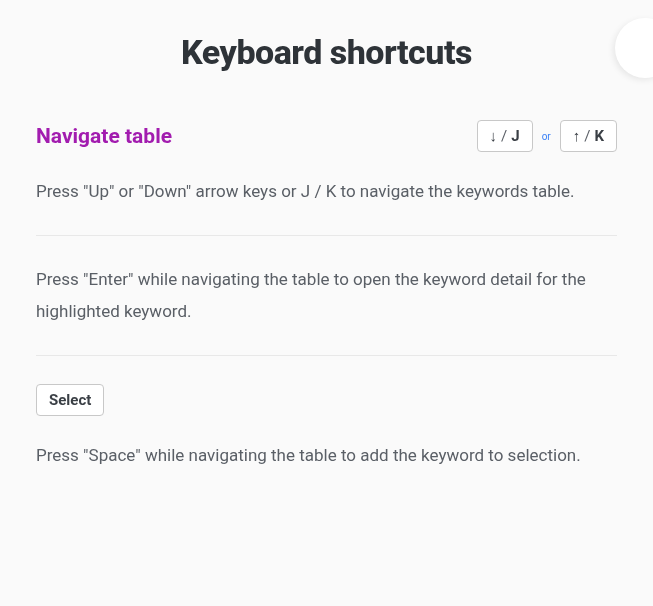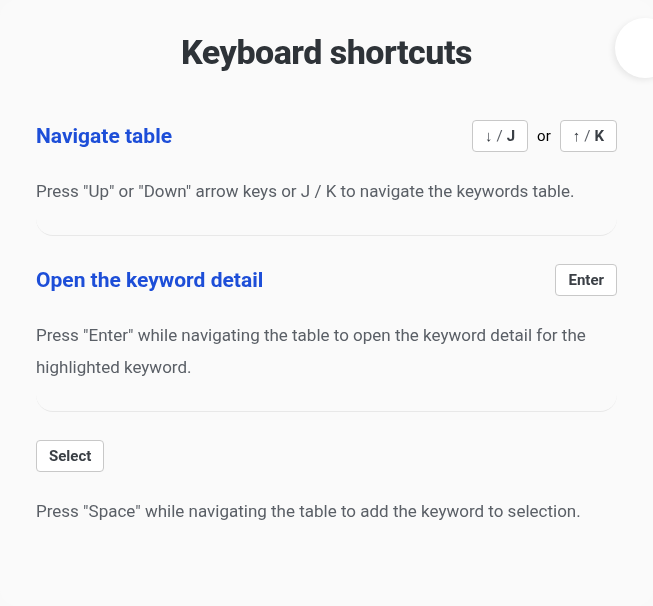--- a/index.html
+++ b/index.html
@@ -1,19 +1,18 @@
 <!DOCTYPE html>
 <html><head>
   <meta charset="utf-8">
   <style>
     * {
       margin: 0;
       padding: 0;
       box-sizing: border-box;
-      border-radius: 17px;
     }
     body {
       font-family: -apple-system, BlinkMacSystemFont, "Segoe UI", Roboto, Helvetica, Arial, sans-serif;
       background: #f9f9f9;
       width: 653px;
       height: 606px;
       overflow: hidden;
       position: relative;
     }
     .container {
@@ -50,21 +49,21 @@
     }
     .section-header {
       display: flex;
       align-items: center;
       justify-content: space-between;
       margin-bottom: 24px;
     }
     .section-title {
       font-size: 21px;
       font-weight: 700;
-      color: #1d4ed8;
+      color: #a21caf;
     }
     .keys-group {
       display: flex;
       align-items: center;
       gap: 9px;
     }
     .key-box {
       border: 1px solid #c8c8c8;
       border-radius: 4px;
       padding: 6px 12px;
@@ -76,22 +75,22 @@
       gap: 4px;
     }
     .key-box .sep {
       color: #5a5f66;
       font-weight: 400;
     }
     .key-box .bold {
       font-weight: 700;
     }
     .or-text {
-      font-size: 15px;
-      color: #000000;
+      font-size: 10px;
+      color: #3b82f6;
     }
     .section-description {
       font-size: 17px;
       color: #5a5f66;
       line-height: 1.85;
     }
   </style>
 </head>
 <body>
 
@@ -114,28 +113,20 @@
           <span>↑</span>
           <span class="sep">/</span>
           <span class="bold">K</span>
         </span>
       </div>
     </div>
     <p class="section-description">Press "Up" or "Down" arrow keys or J / K to navigate the keywords table.</p>
   </div>
 
   <div class="section">
-    <div class="section-header">
-      <div class="section-title">Open the keyword detail</div>
-      <div class="keys-group">
-        <span class="key-box">
-          <span class="bold">Enter</span>
-        </span>
-      </div>
-    </div>
     <p class="section-description">Press "Enter" while navigating the table to open the keyword detail for the highlighted keyword.</p>
   </div>
 
   <div class="section">
     <div class="section-header">
       <div class="keys-group">
         <span class="key-box">
           <span class="bold">Select</span>
         </span>
       </div>

